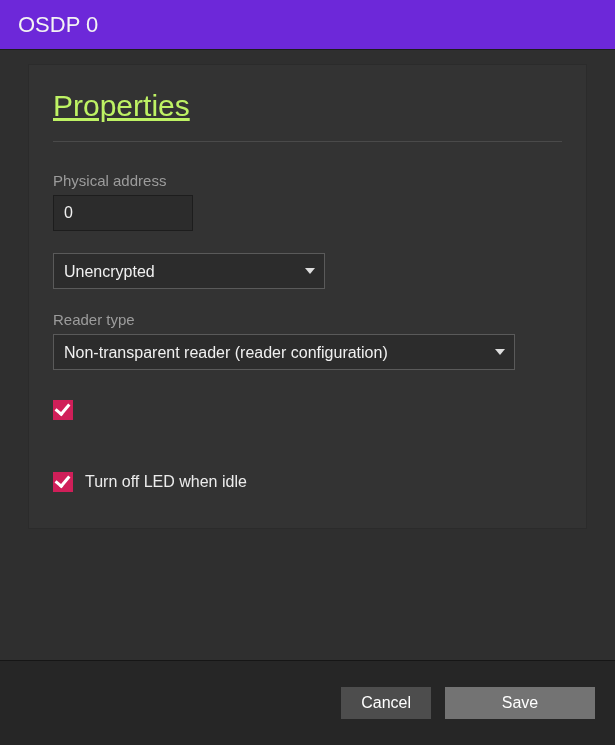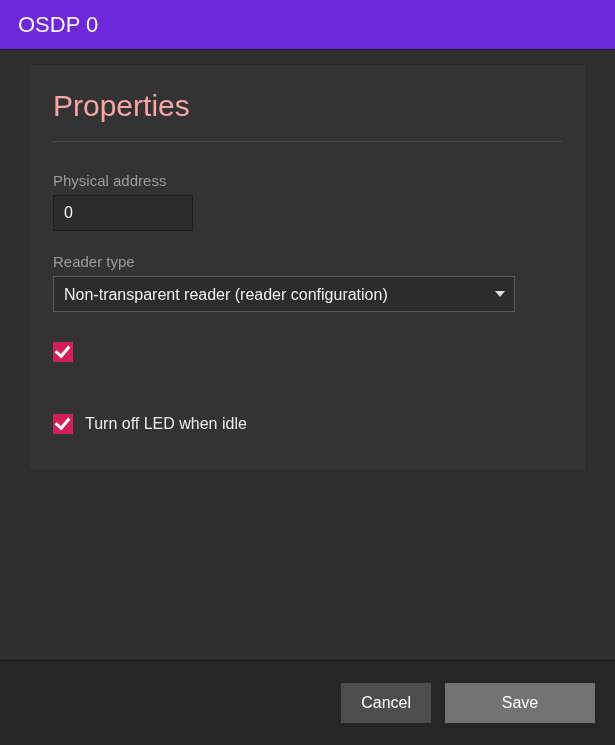--- a/index.html
+++ b/index.html
@@ -32,21 +32,22 @@
     padding: 14px 24px 36px 24px;
   }
   .panel-header {
     padding: 10px 0 18px 0;
     border-bottom: 1px solid #4a4a4a;
     margin-bottom: 30px;
   }
   .panel-header h1 {
     font-size: 30px;
     font-weight: 400;
-    color: #fca5a5;
+    color: #bef264;
+    text-decoration: underline;
   }
   .field-group { margin-bottom: 22px; }
   .field-label {
     font-size: 15px;
     color: #9c9c9c;
     margin-bottom: 6px;
     display: block;
   }
   .num-input {
     width: 140px;
@@ -117,21 +118,21 @@
     height: 85px;
     background: #262626;
     border-top: 1px solid #161616;
     display: flex;
     justify-content: flex-end;
     align-items: center;
     padding: 0 20px;
     gap: 14px;
   }
   .btn {
-    height: 40px;
+    height: 32px;
     min-width: 80px;
     border: none;
     font-size: 16px;
     padding: 0 20px;
     cursor: pointer;
     color: #fff;
   }
   .btn-cancel { background: #4d4d4d; }
   .btn-save { background: #737373; width: 150px; }
 </style>
@@ -147,20 +148,26 @@
     <div class="panel-header">
       <h1>Properties</h1>
     </div>
 
     <div class="field-group">
       <label class="field-label">Physical address</label>
       <input class="num-input" type="text" value="0" style="">
     </div>
 
     <div class="field-group">
+      <div class="select-wrap">
+        <select class="sel-conn">
+          <option>Unencrypted</option>
+        </select>
+        <span></span>
+      </div>
     </div>
 
     <div class="field-group">
       <label class="field-label">Reader type</label>
       <div class="select-wrap">
         <select class="sel-reader">
           <option>Non-transparent reader (reader configuration)</option>
         </select>
         <span></span>
       </div>

